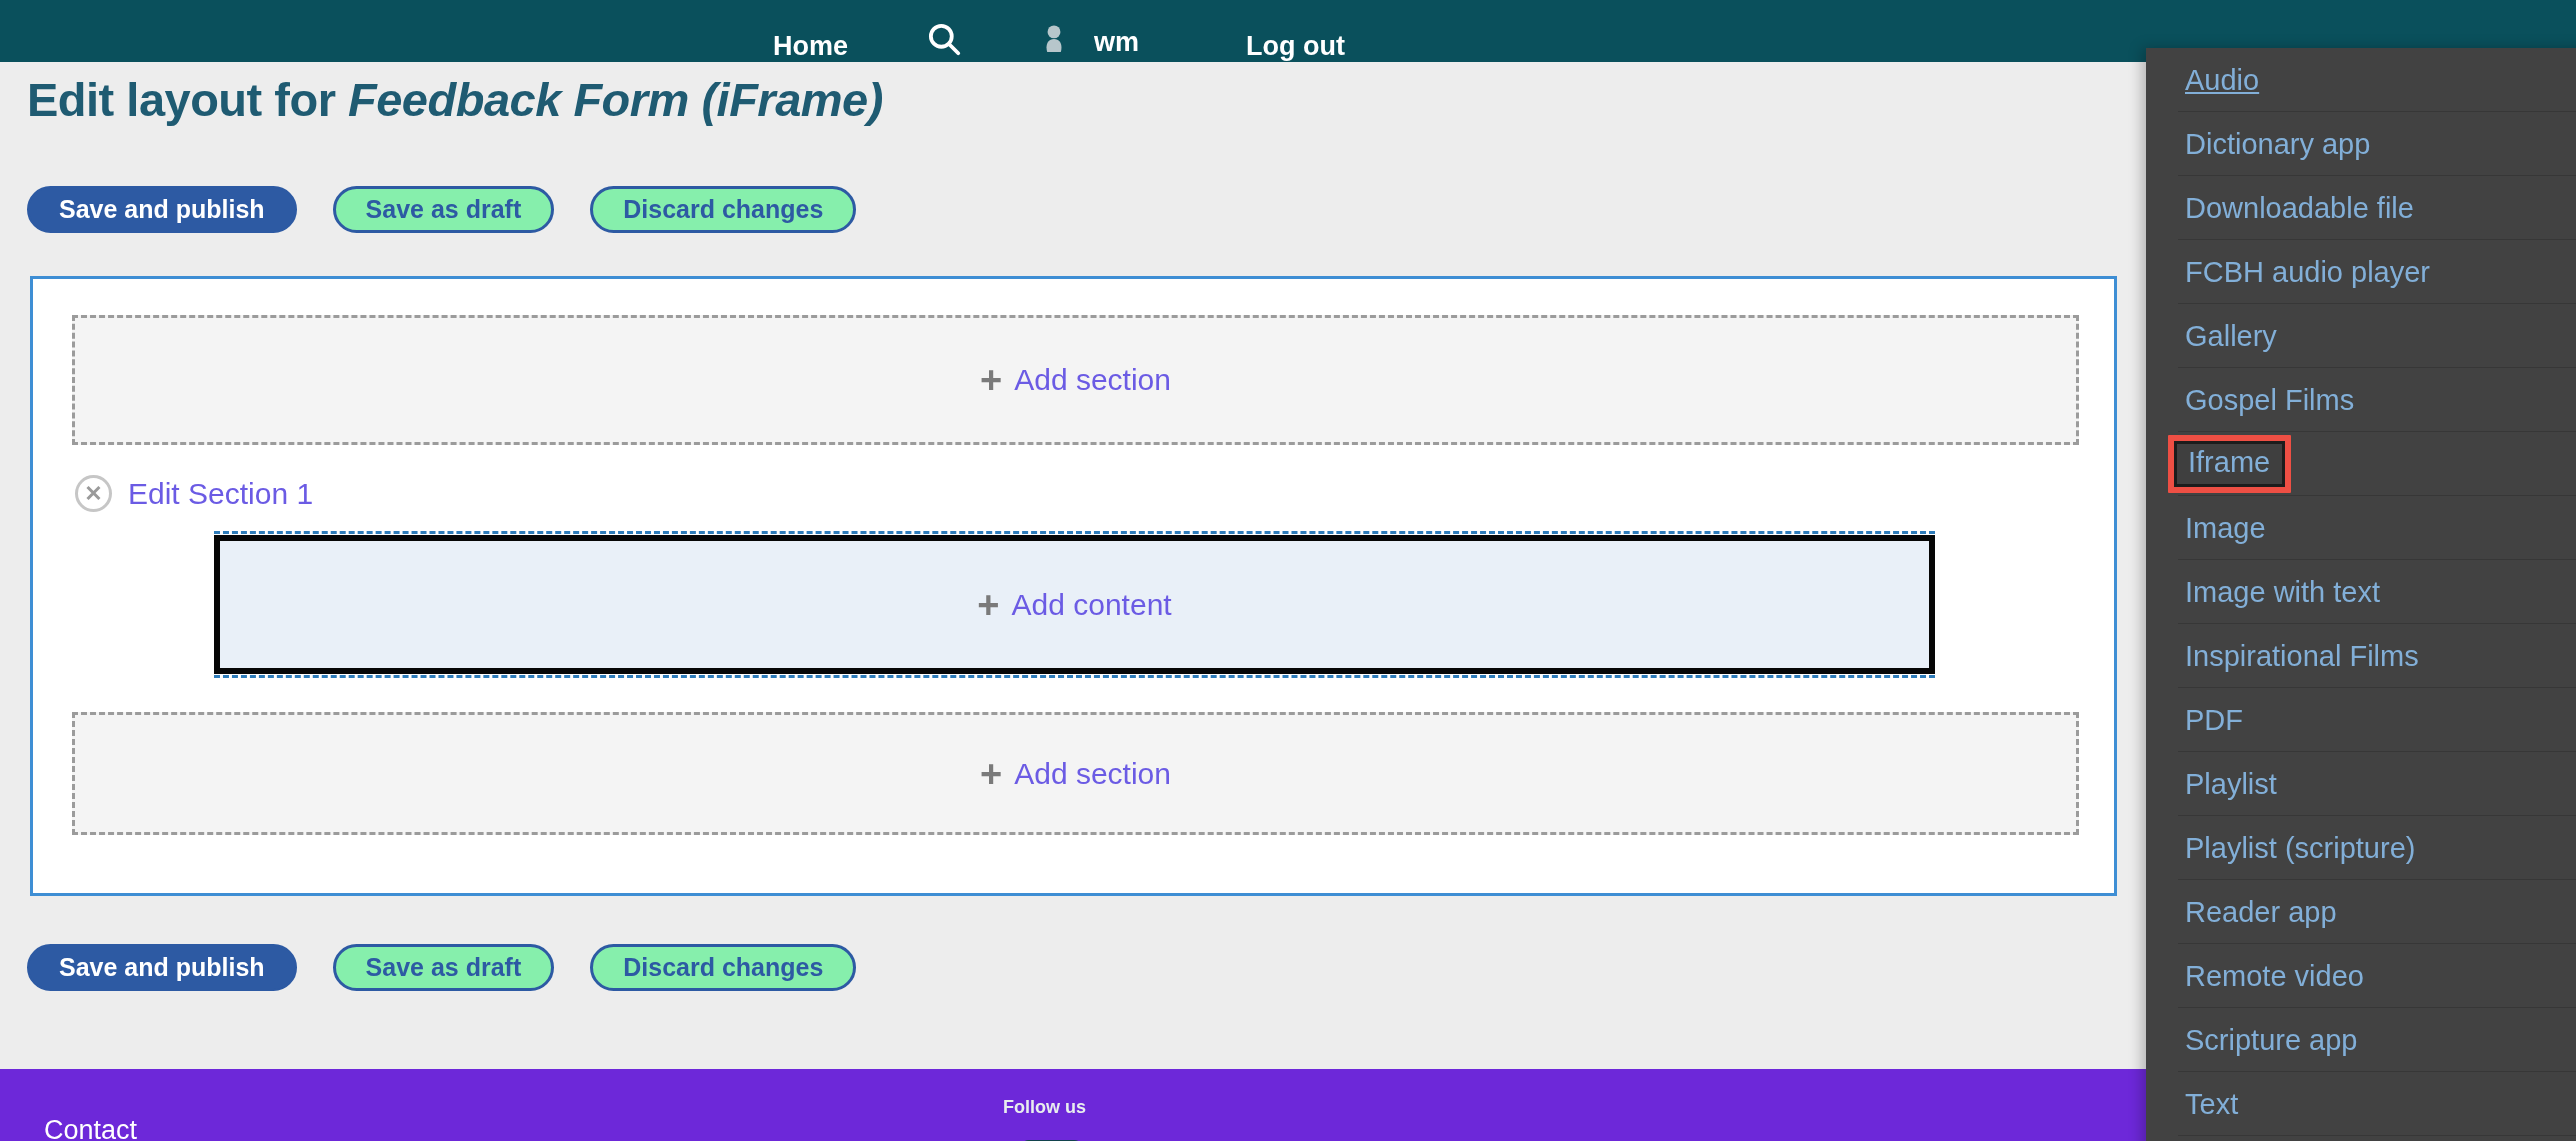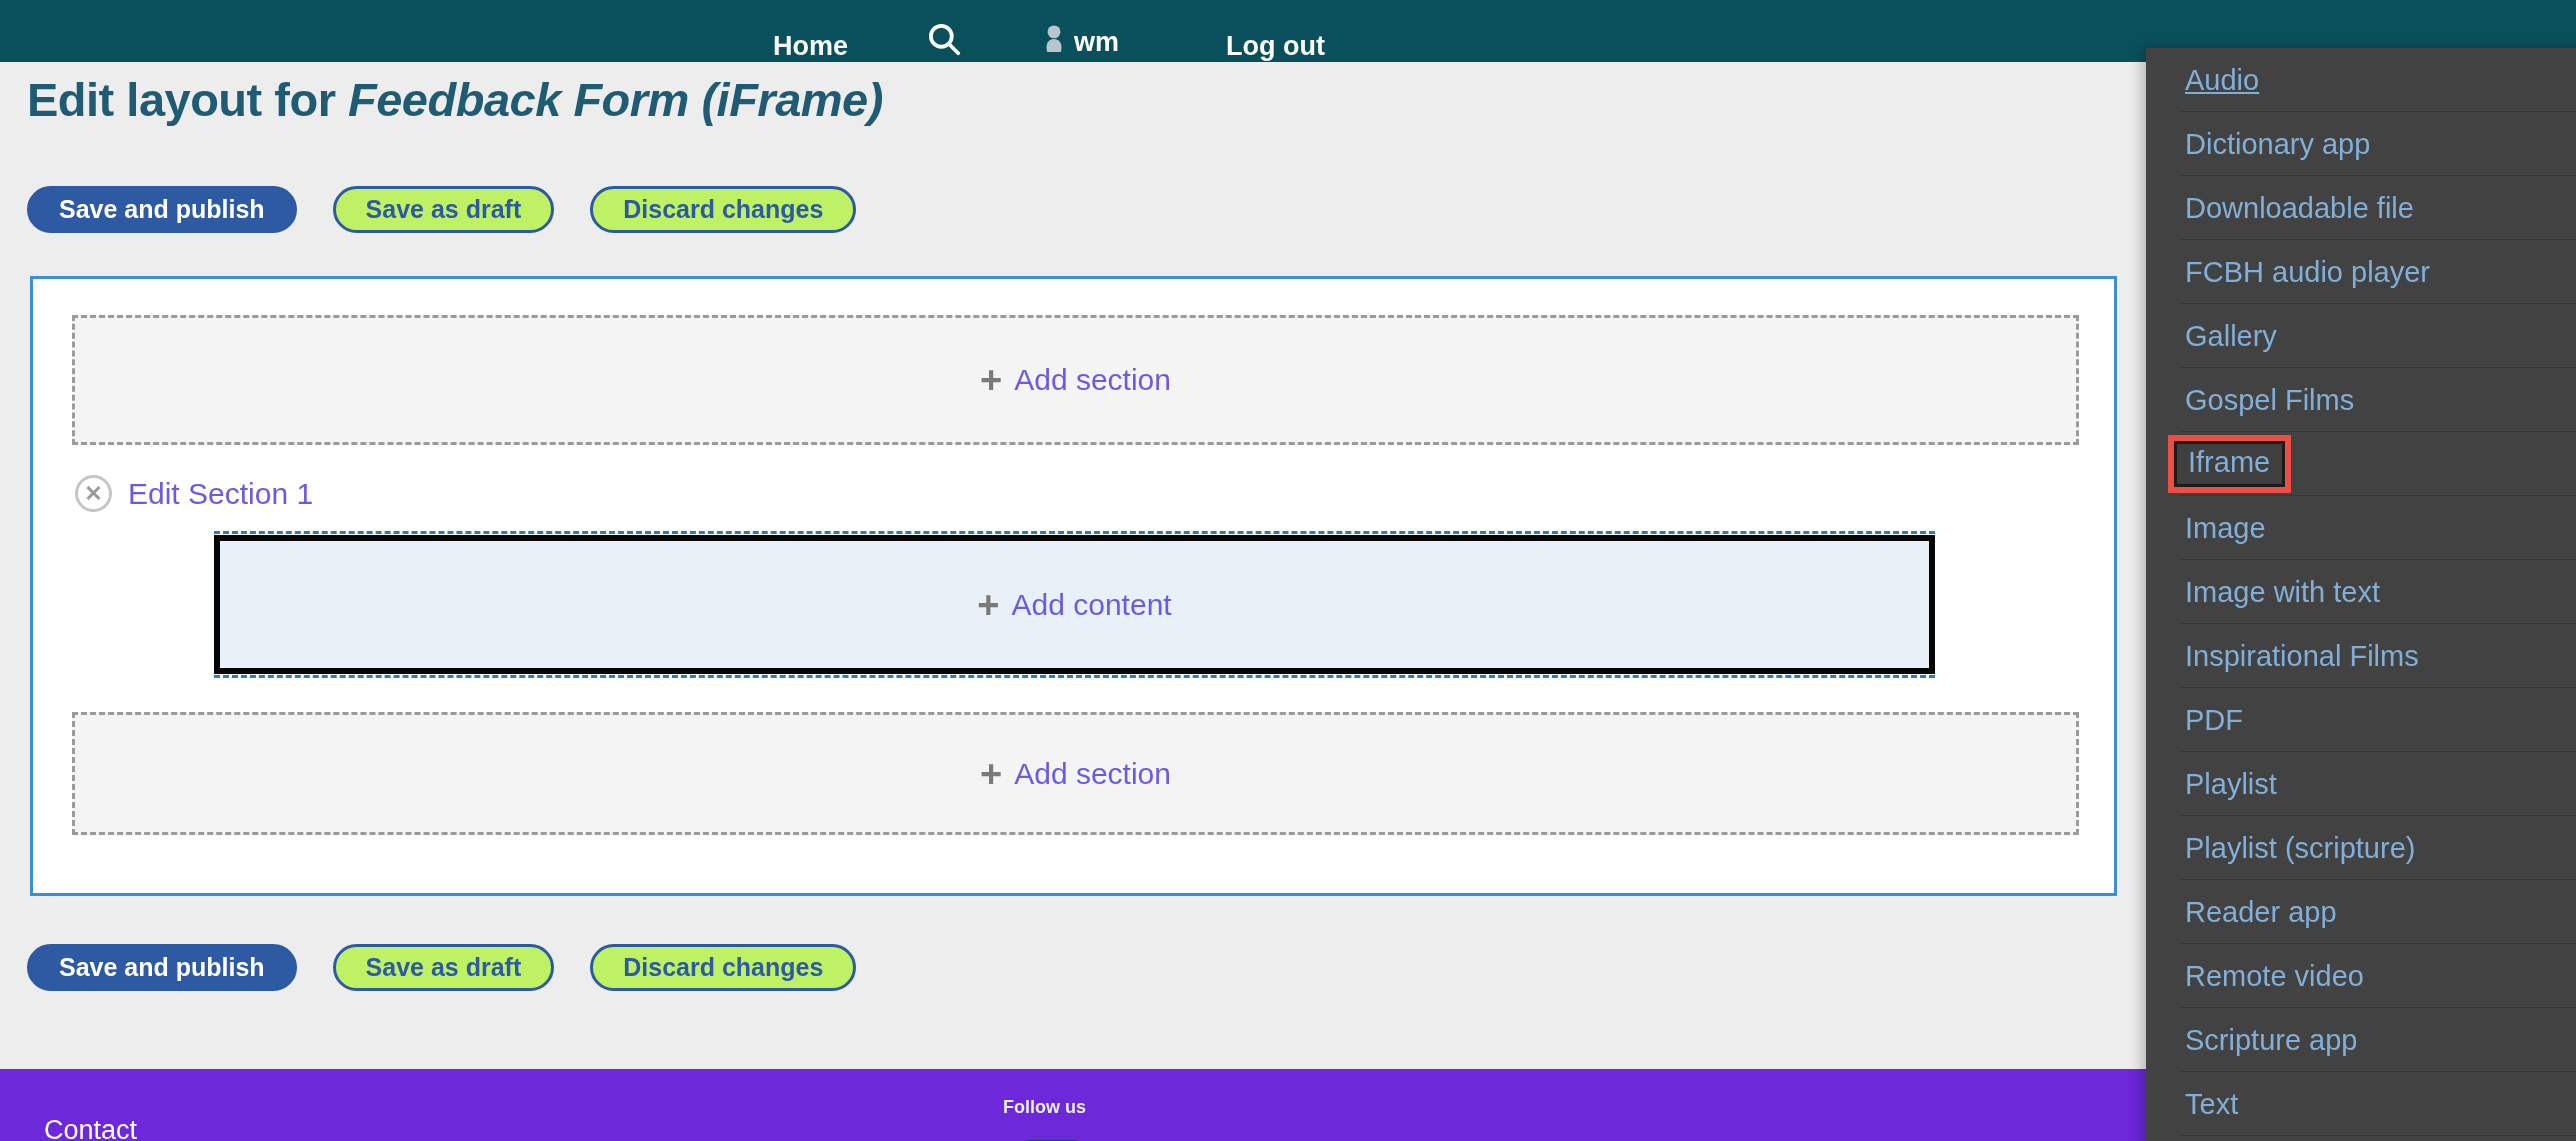--- a/index.html
+++ b/index.html
@@ -16,39 +16,39 @@
     background:#0a505c; z-index:2;
   }
   .topbar-nav {
     position:absolute; left:773px; top:0; height:62px;
     display:flex; align-items:flex-end;
   }
   .nav-link { color:#fff; font-weight:bold; font-size:27px; cursor:pointer; }
   .nav-home { margin-right:77px; }
   .search-btn { margin-right:73px; display:flex; align-items:center; cursor:pointer; }
   .user-group { display:flex; align-items:center; margin-right:107px; cursor:pointer; }
-  .user-group .uname { color:#fff; font-weight:bold; font-size:27px; margin-left:2px; }
+  .user-group .uname { color:#fff; font-weight:bold; font-size:27px; margin-left:22px; }
 
   
   .page-title {
     position:absolute; left:27px; top:72px; z-index:1;
     color:#1f5b72; font-size:47px; font-weight:bold; letter-spacing:-0.5px;
   }
   .page-title .t-name { font-style:italic; }
 
   .btn-row { position:absolute; left:27px; display:flex; gap:36px; z-index:1; }
   .btn-row.top { top:186px; }
   .btn-row.bottom { top:944px; }
   .btn {
     height:47px; border-radius:24px; font-family:inherit;
     font-size:25px; font-weight:bold; padding:16px 30px; cursor:pointer;
     display:flex; align-items:center; white-space:nowrap;
   }
   .btn.primary { background:#2d5aa3; color:#fff; border:2px solid #2d5aa3; }
-  .btn.outline { background:#bef264; color:#2d5aa3; border:3px solid #2d5aa3; }
+  .btn.outline { background:#86efac; color:#2d5aa3; border:3px solid #2d5aa3; }
 
   .canvas {
     position:absolute; left:30px; top:276px; width:2087px; height:620px;
     background:#fff; border:3px solid #3e8ed4; z-index:1;
   }
   .dashed-box {
     position:absolute; left:39px; width:2007px;
     background:#f4f4f4; border:3px dashed #9b9b9b;
     display:flex; align-items:center; justify-content:center;
   }

